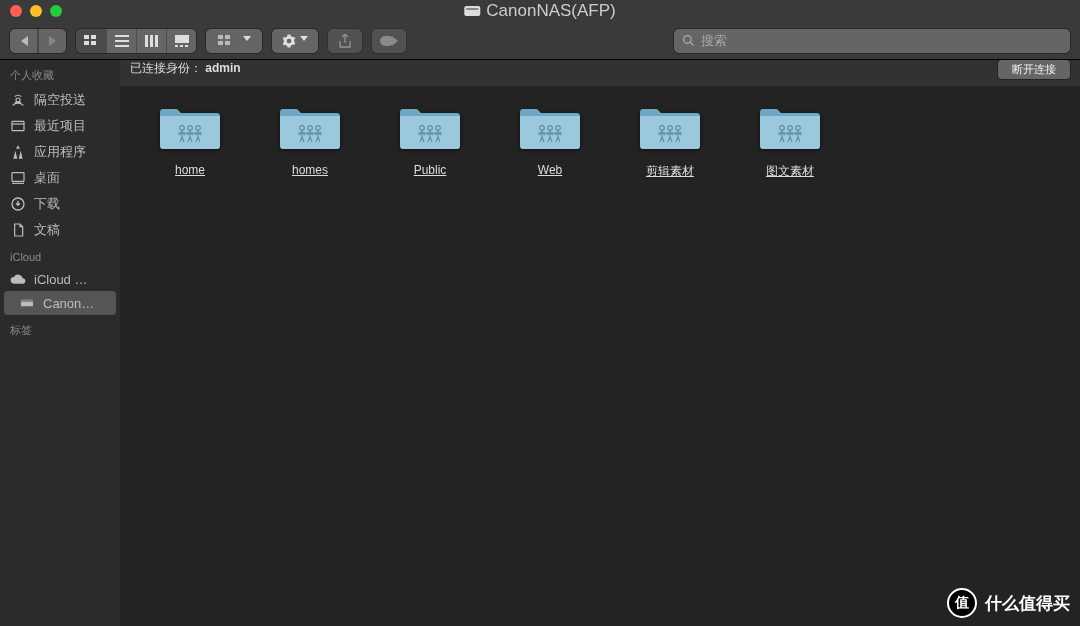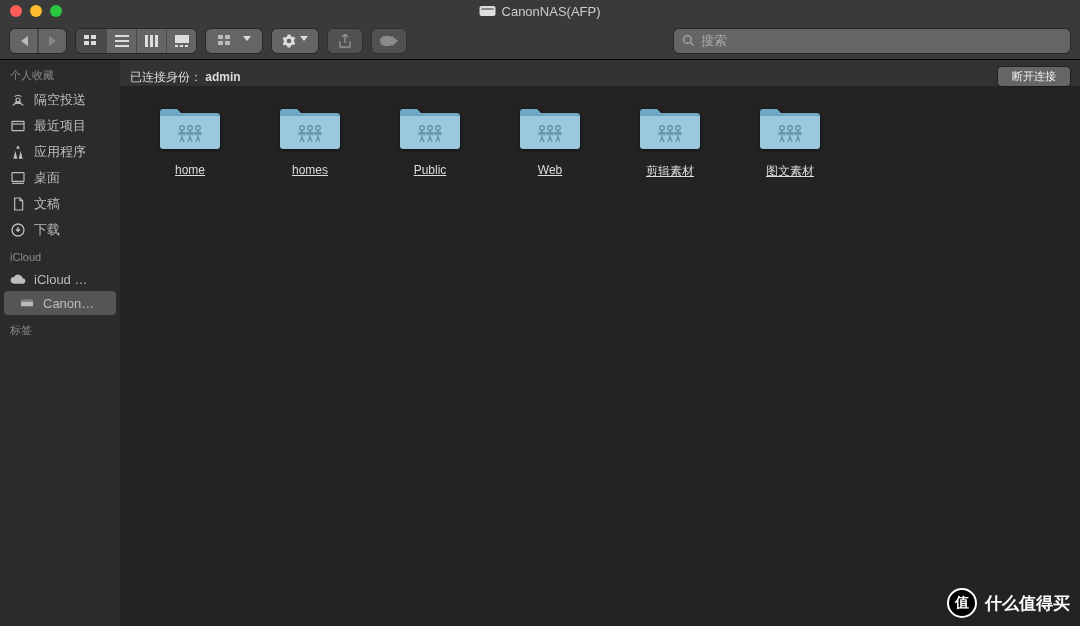--- a/index.html
+++ b/index.html
@@ -3,21 +3,21 @@
   <meta charset="utf-8">
   <style>
     * { margin:0; padding:0; box-sizing:border-box; font-family:-apple-system,"Helvetica Neue",Arial,sans-serif; -webkit-font-smoothing:antialiased; }
     body { background:#1e1e1e; width:1080px; height:626px; overflow:hidden; position:relative; }
 
     
     .titlebar { height:22px; background:#3a3a3a; display:flex; align-items:center; position:relative; }
     .traffic { display:flex; gap:8px; padding-left:10px; }
     .dot { width:12px; height:12px; border-radius:50%; }
     .dot.r{background:#ff5f57;} .dot.y{background:#febc2e;} .dot.g{background:#28c840;}
-    .title-center { position:absolute; left:50%; transform:translateX(-50%); display:flex; align-items:center; gap:6px; color:#ccc; font-size:13px; }
+    .title-center { position:absolute; left:50%; transform:translateX(-50%); display:flex; align-items:center; gap:6px; color:#ccc; font-size:17px; }
     .title-center .srv { width:16px; height:10px; background:#ddd; border-radius:2px; position:relative; }
     .title-center .srv:after{content:"";position:absolute;inset:2px;border-top:2px solid #888;}
 
     
     .toolbar { height:38px; background:#3a3a3a; border-bottom:1px solid #000; display:flex; align-items:center; padding:0 10px; gap:10px; }
     .tb-btn { background:#656565; height:24px; border-radius:5px; display:flex; align-items:center; justify-content:center; color:#ddd; font-size:12px; box-shadow:0 0 0 1px rgba(0,0,0,.3); }
     .nav-group{display:flex;}
     .nav-group .tb-btn{width:28px;border-radius:0;}
     .nav-group .tb-btn:first-child{border-top-left-radius:5px;border-bottom-left-radius:5px;}
     .nav-group .tb-btn:last-child{border-top-right-radius:5px;border-bottom-right-radius:5px;border-left:1px solid rgba(0,0,0,.25);}
@@ -38,21 +38,21 @@
     
     .body{display:flex;height:calc(100% - 60px);}
     .sidebar{width:120px;background:#2b2b2b;color:#bcbcbc;font-size:13px;overflow:hidden;}
     .side-head{color:#8a8a8a;font-size:11px;padding:8px 10px 4px;}
     .side-item{display:flex;align-items:center;gap:8px;padding:4px 10px;white-space:nowrap;overflow:hidden;text-overflow:ellipsis;cursor:default;}
     .side-item.sel{background:#555;border-radius:4px;margin:0 4px;padding:4px 15px;}
     .side-item .ic{width:16px;height:16px;display:flex;align-items:center;justify-content:center;flex-shrink:0;}
 
     
     .main{flex:1;background:#232323;display:flex;flex-direction:column;}
-    .statusbar{height:26px;background:#323232;display:flex;align-items:flex-end;justify-content:space-between;padding:0 10px;color:#ddd;font-size:12px;}
+    .statusbar{height:26px;background:#323232;display:flex;align-items:flex-start;justify-content:space-between;padding:0 10px;color:#ddd;font-size:12px;}
     .disc-btn{background:#656565;border-radius:4px;padding:2px 14px;font-size:11px;color:#eee;box-shadow:0 0 0 1px rgba(0,0,0,.3);}
     .grid{padding:18px 10px;display:flex;flex-wrap:wrap;gap:0;}
     .folder{width:120px;display:flex;flex-direction:column;align-items:center;gap:8px;color:#ddd;font-size:12px;text-decoration:underline;}
     .folder svg{filter:drop-shadow(0 1px 2px rgba(0,0,0,.5));}
 
     
     .watermark{position:absolute;right:10px;bottom:8px;display:flex;align-items:center;gap:8px;color:#fff;font-size:17px;font-weight:600;pointer-events:none;}
     .wm-badge{width:30px;height:30px;border-radius:50%;background:#000;border:2px solid #fff;display:flex;align-items:center;justify-content:center;font-size:14px;}
 
     
@@ -204,35 +204,35 @@
         <span class="ic">
           <svg width="16" height="16" viewBox="0 0 24 24" fill="none" stroke="#bcbcbc" stroke-width="1.8">
             <rect x="3" y="4" width="18" height="13" rx="1"></rect>
             <line x1="3" y1="20" x2="21" y2="20"></line>
           </svg>
         </span>
         <span>桌面</span>
       </div>
       <div class="side-item">
         <span class="ic">
+          <svg width="16" height="16" viewBox="0 0 24 24" fill="none" stroke="#bcbcbc" stroke-width="2">
+            <circle cx="12" cy="12" r="9"></circle>
+            <path d="M12 7v7m-3-3l3 3 3-3"></path>
+          </svg>
+        </span>
+        <span>下载</span>
+      </div>
+      <div class="side-item">
+        <span class="ic">
           <svg width="16" height="16" viewBox="0 0 24 24" fill="none" stroke="#bcbcbc" stroke-width="1.8">
             <path d="M7 3h8l4 4v14H7z"></path>
             <path d="M15 3v4h4"></path>
           </svg>
         </span>
         <span>文稿</span>
-      </div>
-      <div class="side-item">
-        <span class="ic">
-          <svg width="16" height="16" viewBox="0 0 24 24" fill="none" stroke="#bcbcbc" stroke-width="2">
-            <circle cx="12" cy="12" r="9"></circle>
-            <path d="M12 7v7m-3-3l3 3 3-3"></path>
-          </svg>
-        </span>
-        <span>下载</span>
       </div>
       <div class="side-head">iCloud</div>
       <div class="side-item">
         <span class="ic">
           <svg width="16" height="16" viewBox="0 0 24 24" fill="#bcbcbc">
             <path d="M6 19a5 5 0 010-10 7 7 0 0113 2 4 4 0 010 8z"></path>
           </svg>
         </span>
         <span>iCloud …</span>
       </div>

